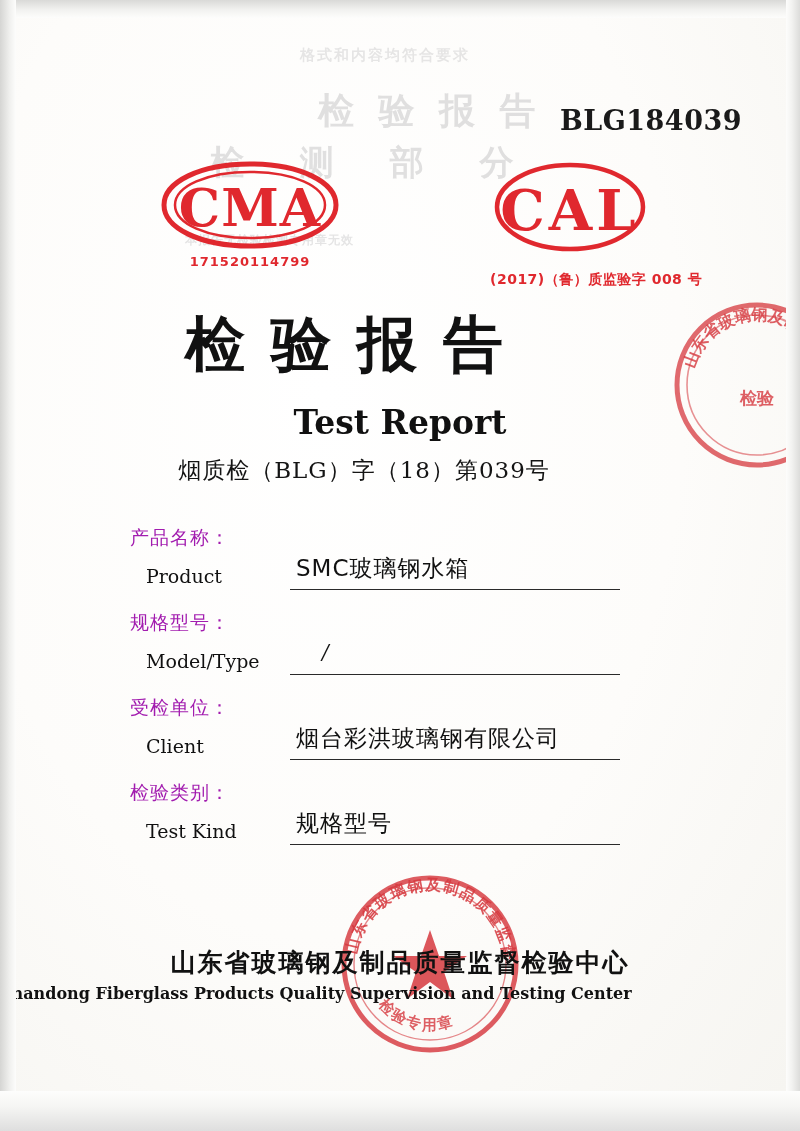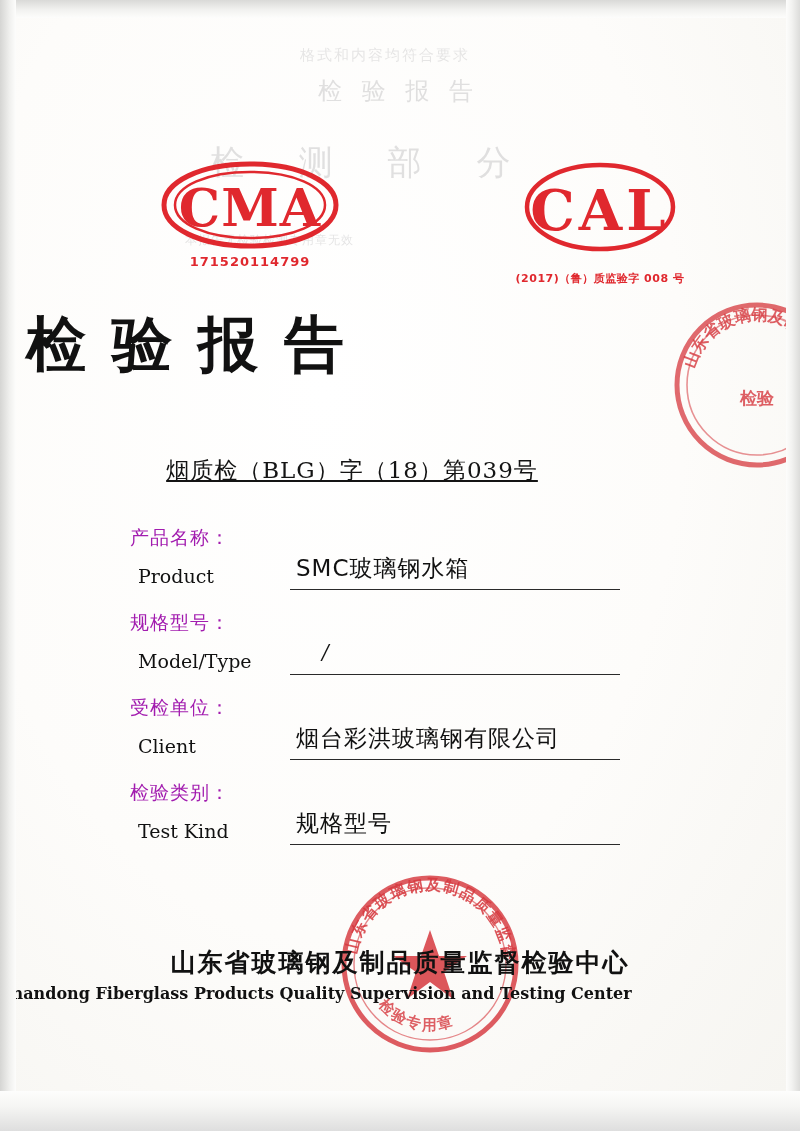--- a/index.html
+++ b/index.html
@@ -43,27 +43,27 @@
   }
   .paper-tint {
     position:absolute; left:16px; top:18px; width:770px; height:1075px;
     background: radial-gradient(ellipse at 40% 35%, #ffffff 0%, #fdfcfa 55%, #f6f5f1 100%);
   }
 
   
   .ghost {
     position: absolute;
     color: rgba(120,120,125,0.22);
-    font-weight: normal;
+    font-weight: bold;
     letter-spacing: 6px;
     user-select: none;
     white-space: nowrap;
   }
   .ghost-1 { left: 300px; top: 46px; font-size: 15px; letter-spacing: 2px; color: rgba(120,120,125,0.18); }
-  .ghost-2 { left: 318px; top: 75px; font-size: 24px; }
+  .ghost-2 { left: 318px; top: 87px; font-size: 36px; }
   .ghost-3 { left: 210px; top: 140px; font-size: 34px; letter-spacing: 22px; color: rgba(125,125,130,0.23); }
   .ghost-4 { left: 185px; top: 232px; font-size: 12px; letter-spacing: 1px; color: rgba(125,125,130,0.2); }
 
   
   .doc-number {
     position: absolute;
     right: 58px;
     top: 105px;
     font-size: 27px;
     font-weight: bold;
@@ -87,64 +87,63 @@
     letter-spacing: 1px;
     font-family: "DejaVu Sans", sans-serif;
   }
 
   
   .cal-wrap {
     position: absolute;
     left: 490px;
     top: 160px;
     width: 220px;
-    text-align: center;
+    text-align: left;
   }
   .cal-code {
     margin-top: 12px;
-    font-size: 11px;
+    font-size: 14px;
     font-weight: bold;
     color: #e0282e;
     letter-spacing: 0.5px;
     font-family: "DejaVu Sans", sans-serif;
   }
 
   
   .title-cn {
     position: absolute;
     left: 0; top: 305px;
     width: 688px;
-    text-align: left;
+    text-align: center;
     font-size: 60px;
     font-weight: bold;
     letter-spacing: 26px;
     text-indent: 26px;
     color: #111;
     font-family: "DejaVu Sans", sans-serif;
   }
   .title-en {
     position: absolute;
     left: 0; top: 403px;
     width: 800px;
     text-align: center;
     font-size: 33px;
     font-weight: bold;
     color: #111;
     font-family: "DejaVu Serif", serif;
   }
   .report-no {
     position: absolute;
-    left: 0; top: 455px;
+    left: 12px; top: 455px;
     width: 704px;
     text-align: center;
     font-size: 23px;
     color: #141414;
     font-family: "DejaVu Serif", serif;
     letter-spacing: 1px;
-    text-decoration: underline;
   }
 
   
   .fields {
     position: absolute;
     left: 130px;
     top: 525px;
     width: 540px;
   }
   .field-row {
@@ -154,21 +153,21 @@
   .field-label-cn {
     position: absolute;
     left: 0; top: 0;
     font-size: 19px;
     color: #a21caf;
     font-family: "DejaVu Sans", sans-serif;
     letter-spacing: 1px;
   }
   .field-label-en {
     position: absolute;
-    left: 8px; top: 40px;
+    left: 16px; top: 40px;
     font-size: 19px;
     color: #111;
     font-family: "DejaVu Serif", serif;
   }
   .field-line {
     position: absolute;
     left: 160px;
     top: 64px;
     width: 330px;
     border-bottom: 1.4px solid #2a2a2a;
@@ -241,39 +240,41 @@
 
 <div id="page">
 
   <div class="paper-tint"></div>
 
   <div class="ghost ghost-1">格式和内容均符合要求</div>
   <div class="ghost ghost-2">检 验 报 告</div>
   <div class="ghost ghost-3">检 测 部 分</div>
   <div class="ghost ghost-4">本报告无检验检测专用章无效</div>
 
+  <div class="doc-number">BLG184039</div>
 
   <div class="cma-wrap">
     <svg width="200" height="90" viewBox="0 0 200 90">
       <path d="M100 4 C150 4 186 22 186 45 C186 68 150 86 100 86 C50 86 14 68 14 45 C14 22 50 4 100 4 Z" fill="none" stroke="#e0282e" stroke-width="5"></path>
       <path d="M100 12 C143 12 175 26 175 45 C175 64 143 78 100 78 C57 78 25 64 25 45 C25 26 57 12 100 12 Z" fill="none" stroke="#e0282e" stroke-width="2.5"></path>
       <text x="100" y="66" text-anchor="middle" font-family="DejaVu Serif, serif" font-size="52" font-weight="bold" fill="#e0282e" letter-spacing="1">CMA</text>
     </svg>
     <div class="cma-code">171520114799</div>
   </div>
 
   <div class="cal-wrap">
     <svg width="160" height="95" viewBox="0 0 160 95">
       <ellipse cx="80" cy="47" rx="73" ry="42" fill="none" stroke="#e0282e" stroke-width="4.5"></ellipse>
       <text x="80" y="70" text-anchor="middle" font-family="DejaVu Serif, serif" font-size="56" font-weight="bold" fill="#e0282e" letter-spacing="4">CAL</text>
     </svg>
     <div class="cal-code">(2017)（鲁）质监验字 008 号</div>
   </div>
 
   <div class="title-cn">检验报告</div>
+  <div class="title-en">Test Report</div>
   <div class="report-no">烟质检（BLG）字（18）第039号</div>
 
   <div class="fields">
 
     <div class="field-row">
       <div class="field-label-cn">产品名称：</div>
       <div class="field-label-en">Product</div>
       <div class="field-value">SMC玻璃钢水箱</div>
       <div class="field-line"></div>
     </div>

